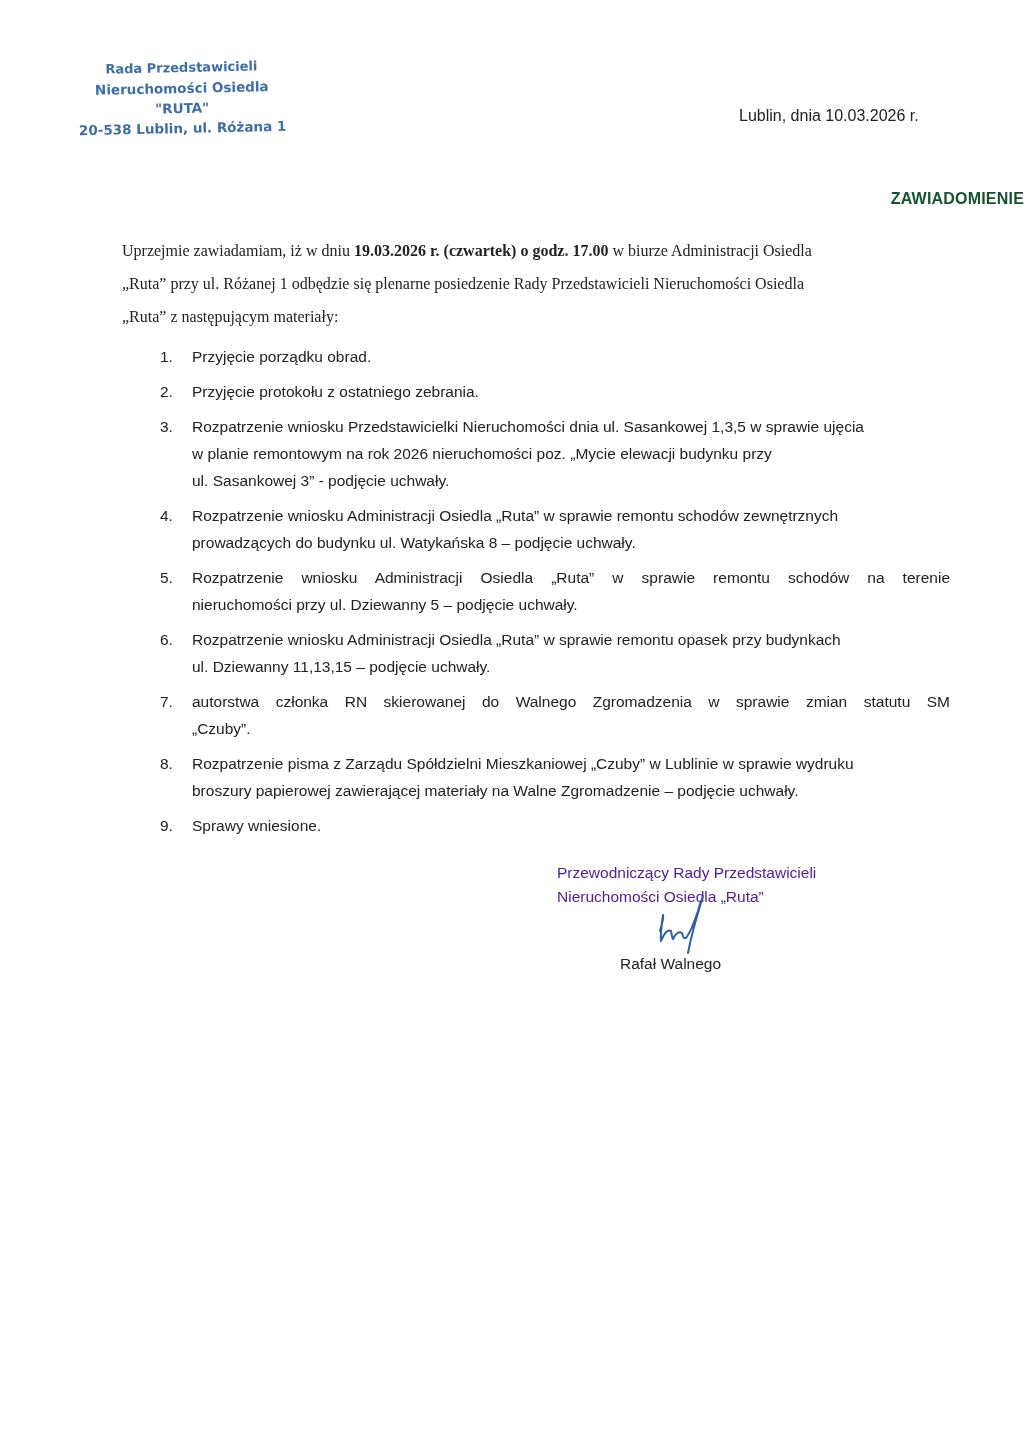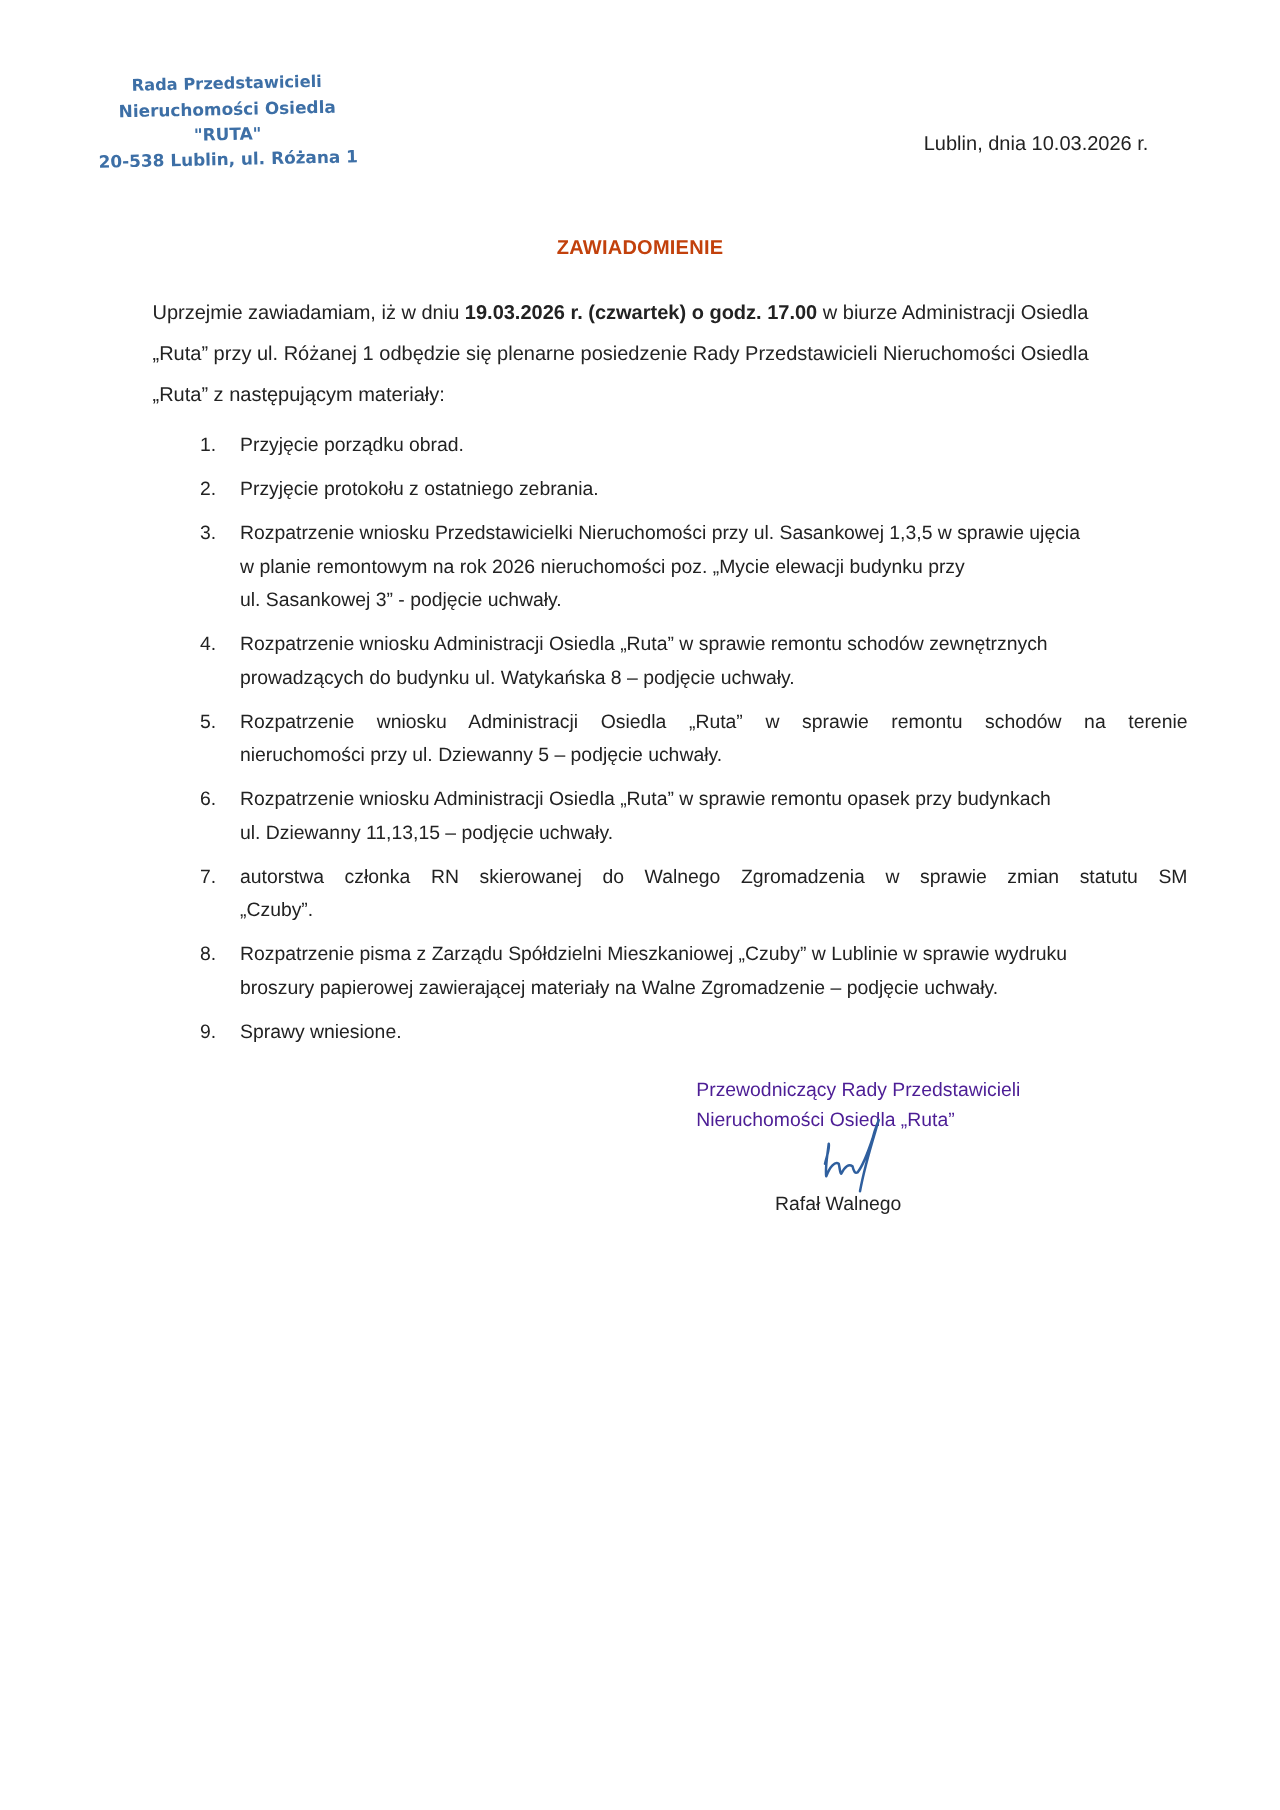--- a/index.html
+++ b/index.html
@@ -4,26 +4,26 @@
   <style>
     html, body { margin: 0; padding: 0; background: #ffffff; }
     body { width: 1024px; height: 1448px; position: relative; overflow: hidden;
       font-family: "Liberation Sans", sans-serif; color: #1f1f1f; }
     .stamp { position: absolute; left: 62px; top: 58px; width: 240px;
       text-align: center; color: #3d6fa6; font-family: "DejaVu Sans", sans-serif;
       font-weight: bold; font-size: 13.5px; line-height: 20px; transform: rotate(-1.2deg); }
     .stamp div { white-space: nowrap; }
     .stamp .l1 { font-size: 13px; }
     .date { position: absolute; left: 739px; top: 107px; font-size: 16px; color: #222; }
-    .title { position: absolute; left: 0; right: 0; top: 190px; text-align: center;
-      font-size: 16px; font-weight: bold; color: #c2410c; letter-spacing: 0.2px; }
+    .title { position: absolute; left: 0; right: 0; top: 190px; text-align: right;
+      font-size: 16px; font-weight: bold; color: #14532d; letter-spacing: 0.2px; }
     .intro { position: absolute; left: 122px; top: 234px; width: 810px; font-size: 16px;
       line-height: 33px; color: #222; }
     .intro b { font-weight: bold; }
-    .intro .line { display: block; white-space: nowrap; }
+    .intro .line { display: block; white-space: nowrap; font-family: Liberation Serif, serif; }
     .agenda { position: absolute; left: 160px; top: 343px; width: 790px; margin: 0; padding: 0;
       list-style: none; font-size: 15.5px; color: #222; }
     .agenda li { position: relative; padding-left: 32px; margin-bottom: 8px; line-height: 27px; }
     .agenda .num { position: absolute; left: 0; top: 0; }
     .agenda .text { display: block; }
     .agenda .text span { display: block; white-space: nowrap; }
     .agenda .just span.j { text-align: justify; text-align-last: justify; white-space: normal; }
     .sign { position: absolute; left: 557px; top: 861px; font-size: 15.5px; line-height: 24px; color: #4c1d95; }
     .sign div { white-space: nowrap; }
     .signature { position: absolute; left: 652px; top: 893px; width: 60px; height: 70px; }
@@ -58,21 +58,21 @@
     </li>
     <li>
       <span class="num">2.</span>
       <span class="text">
         <span>Przyjęcie protokołu z ostatniego zebrania.</span>
       </span>
     </li>
     <li>
       <span class="num">3.</span>
       <span class="text">
-        <span>Rozpatrzenie wniosku Przedstawicielki Nieruchomości przy ul. Sasankowej 1,3,5 w sprawie ujęcia</span>
+        <span>Rozpatrzenie wniosku Przedstawicielki Nieruchomości dnia ul. Sasankowej 1,3,5 w sprawie ujęcia</span>
         <span>w planie remontowym na rok 2026 nieruchomości poz. „Mycie elewacji budynku przy</span>
         <span>ul. Sasankowej 3” - podjęcie uchwały.</span>
       </span>
     </li>
     <li>
       <span class="num">4.</span>
       <span class="text">
         <span>Rozpatrzenie wniosku Administracji Osiedla „Ruta” w sprawie remontu schodów zewnętrznych</span>
         <span>prowadzących do budynku ul. Watykańska 8 – podjęcie uchwały.</span>
       </span>

